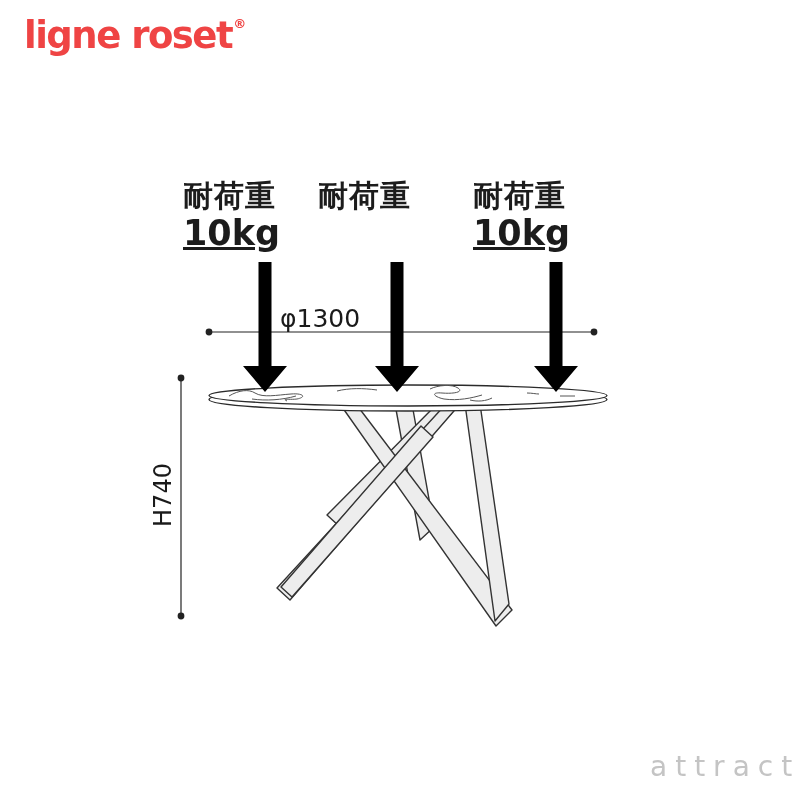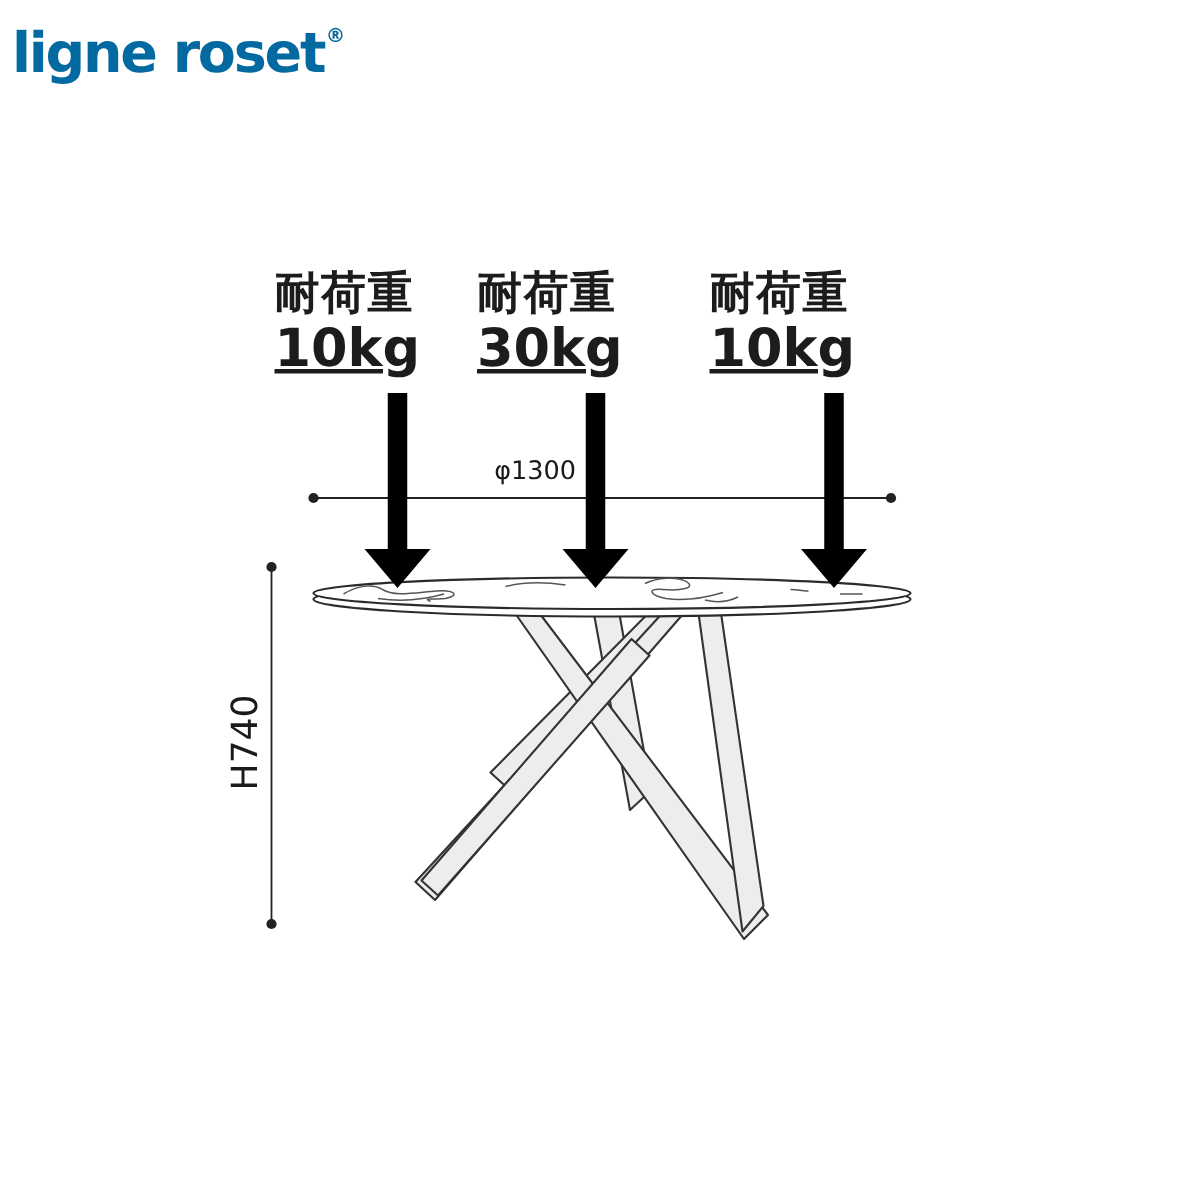--- a/index.html
+++ b/index.html
@@ -11,26 +11,26 @@
     position: relative;
     width: 800px;
     height: 800px;
     background: #ffffff;
     overflow: hidden;
     font-family: "DejaVu Sans", "Liberation Sans", sans-serif;
   }
   
   .logo {
     position: absolute;
-    left: 8px;
+    left: 24px;
     top: 14px;
     font-size: 37px;
     font-weight: 700;
     letter-spacing: -1.5px;
-    color: #0369a1;
+    color: #ef4444;
     white-space: nowrap;
   }
   .logo sup {
     font-size: 13px;
     font-weight: 700;
     vertical-align: 20px;
     letter-spacing: 0;
     margin-left: 1px;
   }
   
@@ -47,22 +47,22 @@
   .load-label .val { font-size: 35px; display: block; margin-top: 5px; letter-spacing: 0px; text-decoration: underline; }
   .load-label.pos0 { left: 183px; }
   .load-label.pos1 { left: 318px; }
   .load-label.pos2 { left: 473px; }
   
   .dim-diameter {
     position: absolute;
     left: 280px;
     top: 304px;
     width: 104px;
-    text-align: right;
-    font-size: 17px;
+    text-align: left;
+    font-size: 25px;
     color: #1a1a1a;
   }
   .dim-height {
     position: absolute;
     left: 101px;
     top: 481px;
     width: 124px;
     height: 28px;
     text-align: center;
     font-size: 24px;
@@ -91,21 +91,20 @@
 <div id="page">
 
   <div class="logo"><span>ligne roset</span><sup>®</sup></div>
 
   <div class="load-label pos0">
     <span class="ttl">耐荷重</span>
     <span class="val">10kg</span>
   </div>
   <div class="load-label pos1">
     <span class="ttl">耐荷重</span>
-    <span class="val">30kg</span>
   </div>
   <div class="load-label pos2">
     <span class="ttl">耐荷重</span>
     <span class="val">10kg</span>
   </div>
 
   <svg class="diagram" width="800" height="800" viewBox="0 0 800 800">
 
     <g fill="#ededed" stroke="#333333" stroke-width="1.4" stroke-linejoin="round">
 
@@ -151,14 +150,15 @@
     <g fill="#000000">
       <path d="M258.5,262 L271.5,262 L271.5,366 L287,366 L265,392 L243,366 L258.5,366 Z"></path>
       <path d="M390.5,262 L403.5,262 L403.5,366 L419,366 L397,392 L375,366 L390.5,366 Z"></path>
       <path d="M549.5,262 L562.5,262 L562.5,366 L578,366 L556,392 L534,366 L549.5,366 Z"></path>
     </g>
   </svg>
 
   <div class="dim-diameter">φ1300</div>
   <div class="dim-height">H740</div>
 
+  <div class="watermark">attract</div>
 
 </div>
 
 </body></html>

